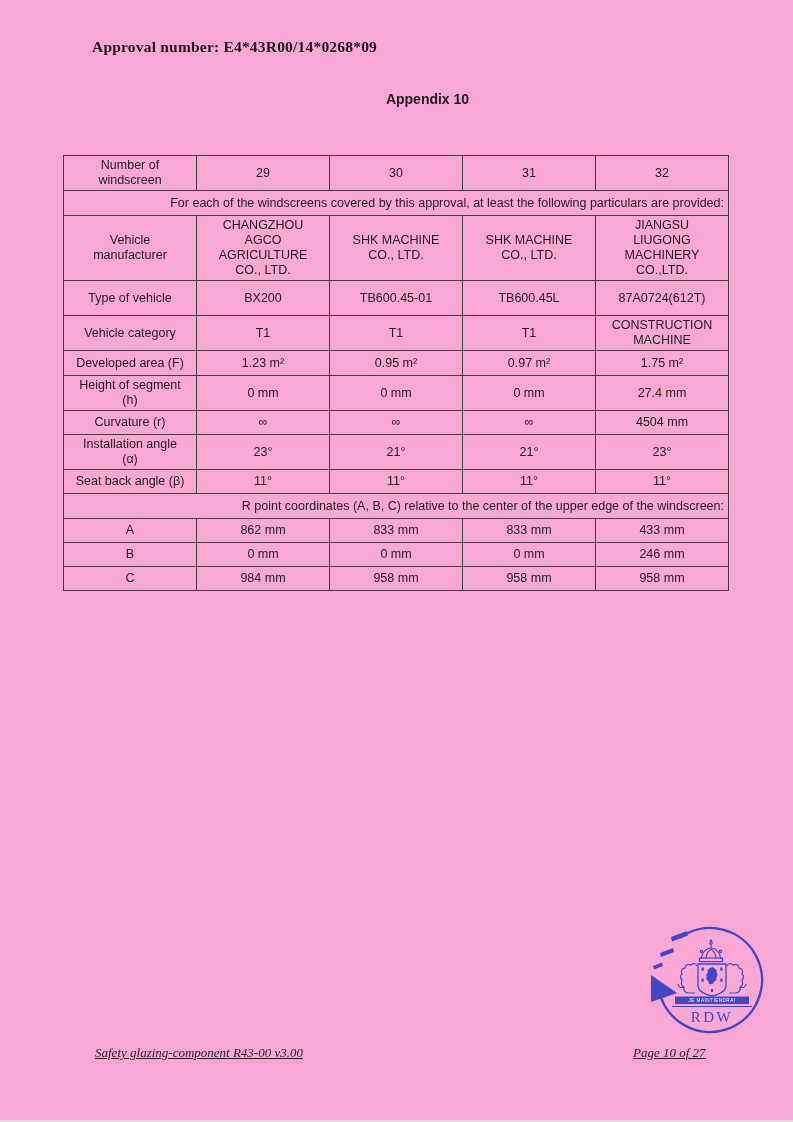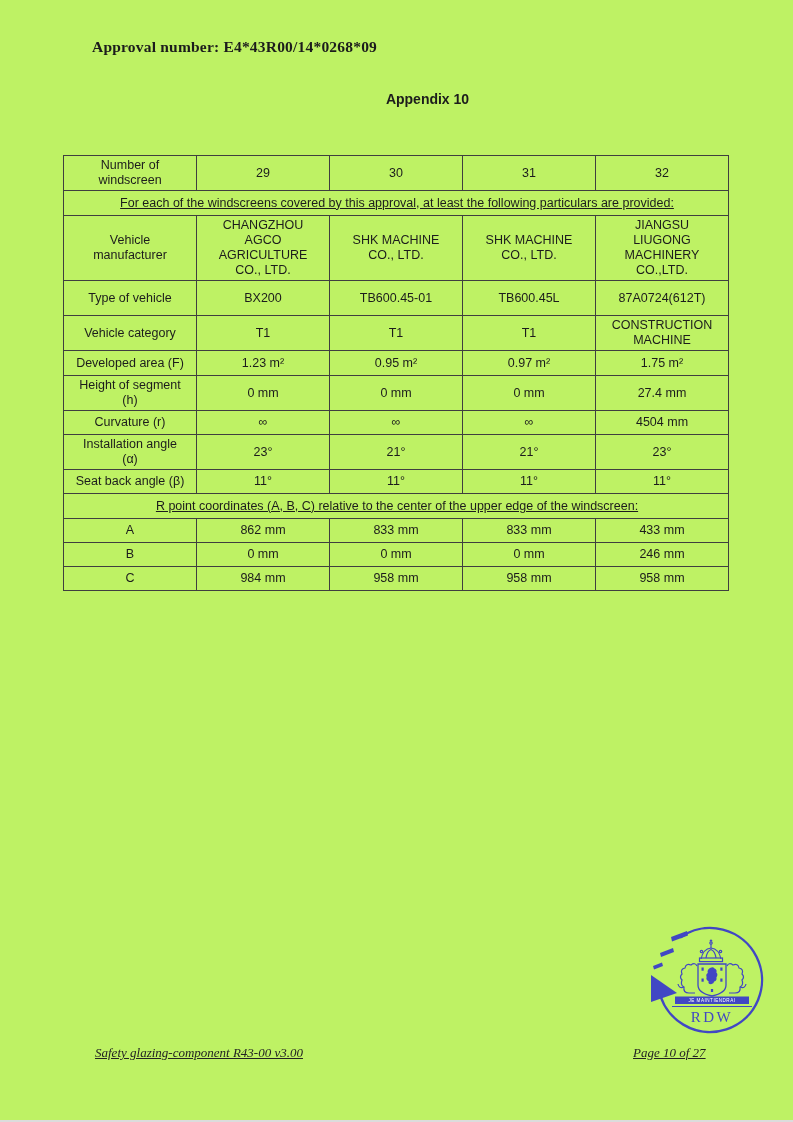--- a/index.html
+++ b/index.html
@@ -1,18 +1,18 @@
 <!DOCTYPE html>
 <html style="--stamp-color: #4147c4;"><head>
 <meta charset="utf-8">
 <style>
   :root { --stamp-color:#4147c4; --ink:#1c1c1c; --line:#3f3f3f; }
   html,body { margin:0; padding:0; background:#ffffff; }
   .page {
-    position:relative; width:793px; height:1122px; background:#bef264;
+    position:relative; width:793px; height:1122px; background:#f9a8d4;
     font-family:"Liberation Sans", sans-serif; color:var(--ink);
     overflow:hidden; border-bottom:2px solid #dcdcdc; box-sizing:border-box;
   }
   .approval {
     position:absolute; left:92px; top:38px;
     font-family:"Liberation Serif", serif; font-weight:bold;
     font-size:15.5px; letter-spacing:.2px; white-space:nowrap;
   }
   .title-line {
     position:absolute; left:0; width:793px; text-align:center;
@@ -26,21 +26,21 @@
     position:absolute; left:63px; top:155px; width:666px;
     border-collapse:collapse; table-layout:fixed;
     font-size:12.5px; line-height:1.2; color:var(--ink);
   }
   table.ws col { width:20%; }
   table.ws td {
     border:1px solid var(--line); text-align:center; vertical-align:middle;
     padding:2px 4px; box-sizing:border-box;
   }
   table.ws td.label-cell, table.ws td.value-cell { white-space:pre-line; }
-  table.ws td.full-row { text-align:center; padding-left:6px;text-decoration:underline; }
+  table.ws td.full-row { text-align:right; padding-left:6px; }
   table.ws tr:nth-child(1){height:31px}
   table.ws tr:nth-child(2){height:25px}
   table.ws tr:nth-child(3){height:63px}
   table.ws tr:nth-child(4){height:35px}
   table.ws tr:nth-child(5){height:30px}
   table.ws tr:nth-child(6){height:25px}
   table.ws tr:nth-child(7){height:31px}
   table.ws tr:nth-child(8){height:24px}
   table.ws tr:nth-child(9){height:31px}
   table.ws tr:nth-child(10){height:24px}

